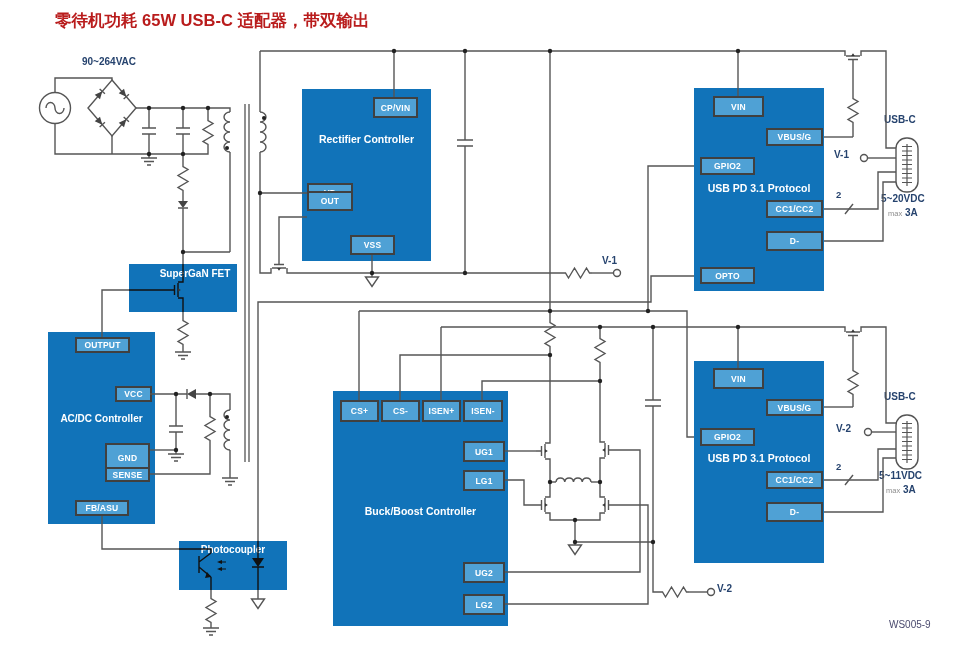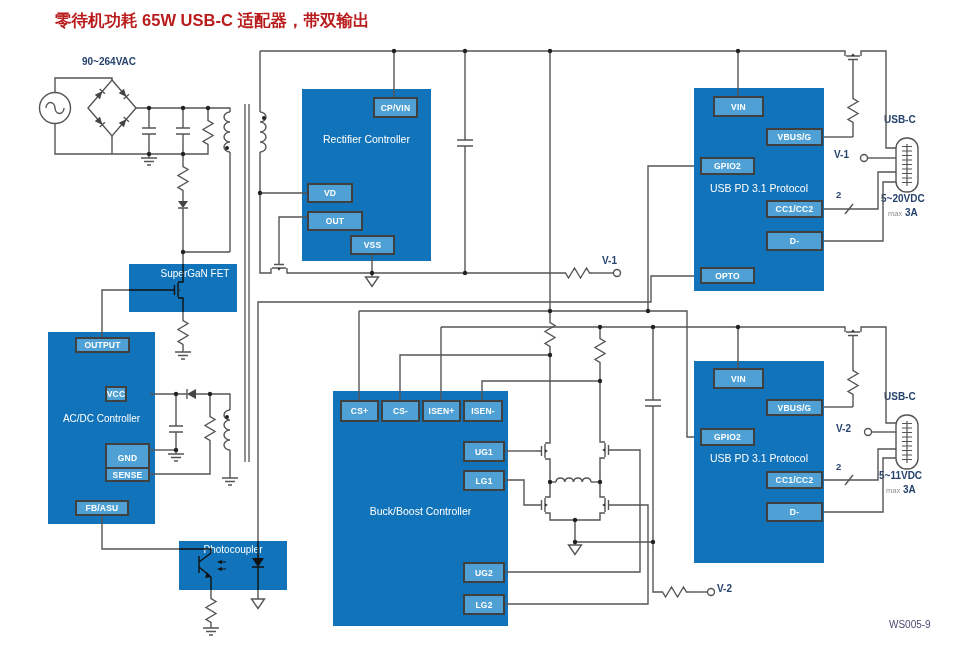--- a/index.html
+++ b/index.html
@@ -3,50 +3,50 @@
 <meta charset="utf-8">
 <style>
   html,body{margin:0;padding:0;background:#fff;}
   #stage{position:relative;width:958px;height:659px;background:#ffffff;overflow:hidden;
          font-family:"Liberation Sans",sans-serif;}
   #wires{position:absolute;left:0;top:0;z-index:3;pointer-events:none;}
   .blk{position:absolute;background:#1173b9;z-index:1;}
   .pin{position:absolute;background:#4fa1d5;border:2px solid #404040;box-sizing:border-box;
        color:#fff;font-weight:bold;font-size:8.5px;letter-spacing:.2px;z-index:2;
        display:flex;align-items:center;justify-content:center;white-space:nowrap;}
-  .btitle{position:absolute;color:#fff;font-weight:normal;font-size:10.5px;z-index:2;
+  .btitle{position:absolute;color:#fff;font-weight:bold;font-size:10.5px;z-index:2;
        display:flex;align-items:center;justify-content:center;white-space:nowrap;}
   .lbl{position:absolute;color:#26436e;font-weight:600;font-size:10px;z-index:2;white-space:nowrap;}
   .lbl.small{font-size:9.5px;}
   #page-title{position:absolute;left:10px;top:10px;color:#b91c1c;font-size:16.5px;font-weight:600;z-index:2;margin-left:45px;}
   #watermark{position:absolute;left:889px;top:619px;color:#4a4a6e;font-size:10px;z-index:2;}
   .maxtxt{font-size:7.5px;color:#8d8d8d;font-weight:400;}
 </style>
 </head>
 <body>
 
 <div id="stage">
 
   <div id="page-title">零待机功耗 65W USB-C 适配器，带双输出</div>
   <div id="watermark">WS005-9</div>
 
   <div class="blk" style="left:302px;top:89px;width:129px;height:172px"></div>
   <div class="btitle" style="left:302px;top:131px;width:129px;height:16px">Rectifier Controller</div>
   <div class="pin" style="left:373px;top:97px;width:45px;height:21px">CP/VIN</div>
   <div class="pin" style="left:307px;top:183px;width:46px;height:20px">VD</div>
-  <div class="pin" style="left:307px;top:211px;width:56px;height:20px">OUT</div>
+  <div class="pin" style="left:307px;top:191px;width:46px;height:20px">OUT</div>
   <div class="pin" style="left:350px;top:235px;width:45px;height:20px">VSS</div>
 
   <div class="blk" style="left:129px;top:264px;width:108px;height:48px"></div>
   <div class="btitle" style="left:129px;top:267px;width:132px;height:13px;font-size:10px">SuperGaN FET</div>
 
   <div class="blk" style="left:48px;top:332px;width:107px;height:192px"></div>
   <div class="btitle" style="left:48px;top:411px;width:107px;height:14px;font-size:10px">AC/DC Controller</div>
   <div class="pin" style="left:75px;top:337px;width:55px;height:16px">OUTPUT</div>
-  <div class="pin" style="left:105px;top:386px;width:22px;height:16px">VCC</div>
+  <div class="pin" style="left:115px;top:386px;width:37px;height:16px">VCC</div>
   <div class="pin" style="left:105px;top:443px;width:45px;height:30px">GND</div>
   <div class="pin" style="left:105px;top:467px;width:45px;height:15px">SENSE</div>
   <div class="pin" style="left:75px;top:500px;width:54px;height:16px">FB/ASU</div>
 
   <div class="blk" style="left:179px;top:541px;width:108px;height:49px"></div>
   <div class="btitle" style="left:179px;top:543px;width:108px;height:13px;font-size:10px">Photocoupler</div>
 
   <div class="blk" style="left:333px;top:391px;width:175px;height:235px"></div>
   <div class="btitle" style="left:333px;top:503px;width:175px;height:16px">Buck/Boost Controller</div>
   <div class="pin" style="left:340px;top:400px;width:39px;height:22px">CS+</div>

